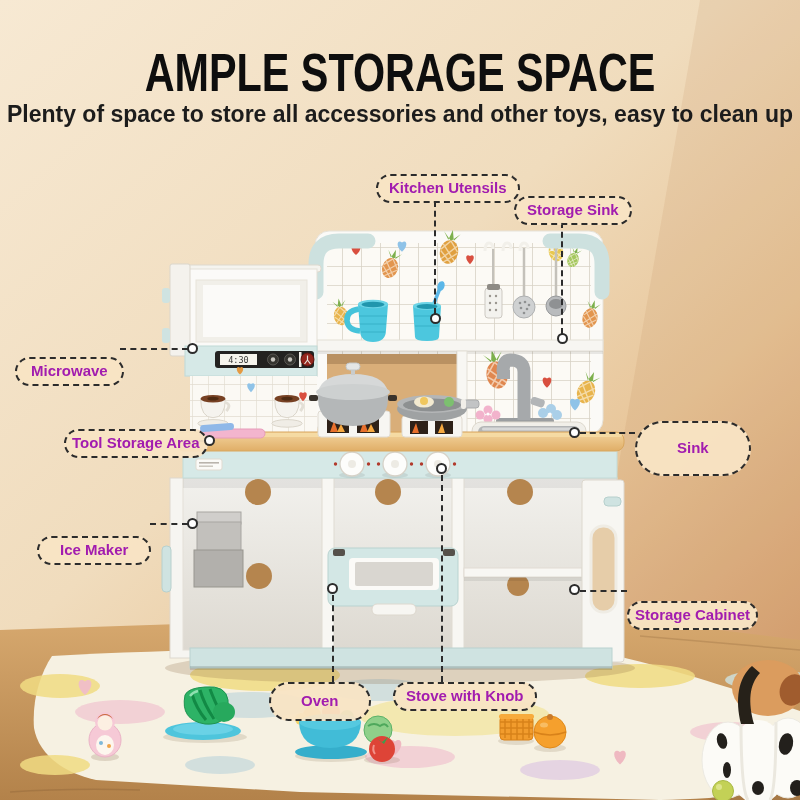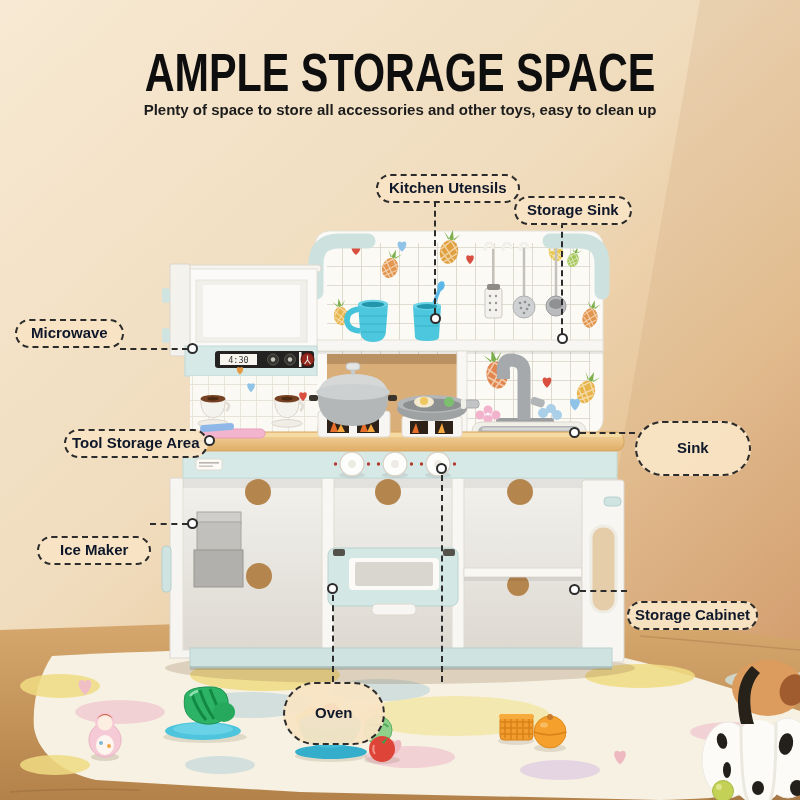--- a/index.html
+++ b/index.html
@@ -5,61 +5,61 @@
   html,body{margin:0;padding:0;background:#888;}
   .scene{position:relative;width:800px;height:800px;overflow:hidden;
          font-family:"Liberation Sans",sans-serif;background:#f2e0c5;}
   .scene svg.art{position:absolute;inset:0;display:block;}
 
   
   .title{position:absolute;left:0;right:0;top:42px;text-align:center;
          font-size:53px;font-weight:bold;color:#0e0e0e;letter-spacing:0;
          transform:scaleX(.78);transform-origin:center;white-space:nowrap;margin:0;}
   .subtitle{position:absolute;left:0;right:0;top:101px;text-align:center;
-         font-size:15px;font-weight:bold;color:#1c1c1c;margin:0;white-space:nowrap;}
+         font-size:23px;font-weight:bold;color:#1c1c1c;margin:0;white-space:nowrap;}
 
   
   .pill{position:absolute;padding:3px 11px;border:2px dashed #2c2c2c;border-radius:999px;
-        background:rgba(248,228,196,.95);font-size:15px;font-weight:bold;color:#0f172a;
+        background:rgba(248,228,196,.95);font-size:15px;font-weight:bold;color:#a21caf;
         line-height:1.25;white-space:nowrap;text-align:center;z-index:5;}
   .leader{position:absolute;z-index:4;}
   .leader.h{border-top:2px dashed #2c2c2c;height:0;}
   .leader.v{border-left:2px dashed #2c2c2c;width:0;}
   .dot{position:absolute;width:7px;height:7px;border:2px solid #2c2c2c;border-radius:50%;
        background:#fff;z-index:5;}
 
   .co-utensils-pill{left:376px;top:174px;}
   .co-utensils-line{left:434px;top:201px;height:113px;}
   .co-utensils-dot{left:430px;top:313px;}
 
   .co-shelf-pill{left:514px;top:196px;}
   .co-shelf-line{left:561px;top:222px;height:112px;}
   .co-shelf-dot{left:557px;top:333px;}
 
-  .co-microwave-pill{left:15px;top:319px;padding:3px 14px;}
+  .co-microwave-pill{left:15px;top:357px;padding:3px 14px;}
   .co-microwave-line{left:120px;top:348px;width:68px;}
   .co-microwave-dot{left:187px;top:343px;}
 
   .co-tool-pill{left:20px;top:429px;padding:3px 6px;margin-left:44px;}
   .co-tool-line{left:170px;top:440px;width:35px;}
   .co-tool-dot{left:204px;top:435px;}
 
   .co-ice-pill{left:37px;top:536px;padding:3px 21px;}
   .co-ice-line{left:150px;top:523px;width:38px;}
   .co-ice-dot{left:187px;top:518px;}
 
   .co-sink-pill{left:635px;top:421px;padding:16px 40px;}
   .co-sink-line{left:580px;top:432px;width:55px;}
   .co-sink-dot{left:569px;top:427px;}
 
   .co-cabinet-pill{left:627px;top:601px;padding:3px 6px;}
   .co-cabinet-line{left:580px;top:590px;width:47px;}
   .co-cabinet-dot{left:569px;top:584px;}
 
-  .co-oven-pill{left:283px;top:682px;padding:20px 30px;}
+  .co-oven-pill{left:269px;top:682px;padding:8px 30px;}
   .co-oven-line{left:332px;top:595px;height:87px;}
   .co-oven-dot{left:327px;top:583px;}
 
   .co-stove-pill{left:393px;top:682px;}
   .co-stove-line{left:441px;top:475px;height:207px;}
   .co-stove-dot{left:436px;top:463px;}
 </style>
 </head>
 <body>
 
@@ -485,16 +485,17 @@
 <div class="dot co-sink-dot"></div>
 
 <div class="pill co-cabinet-pill">Storage Cabinet</div>
 <div class="leader h co-cabinet-line"></div>
 <div class="dot co-cabinet-dot"></div>
 
 <div class="pill co-oven-pill">Oven</div>
 <div class="leader v co-oven-line"></div>
 <div class="dot co-oven-dot"></div>
 
+<div class="pill co-stove-pill">Stove with Knob</div>
 <div class="leader v co-stove-line"></div>
 <div class="dot co-stove-dot"></div>
 
 </div>
 
 </body></html>

